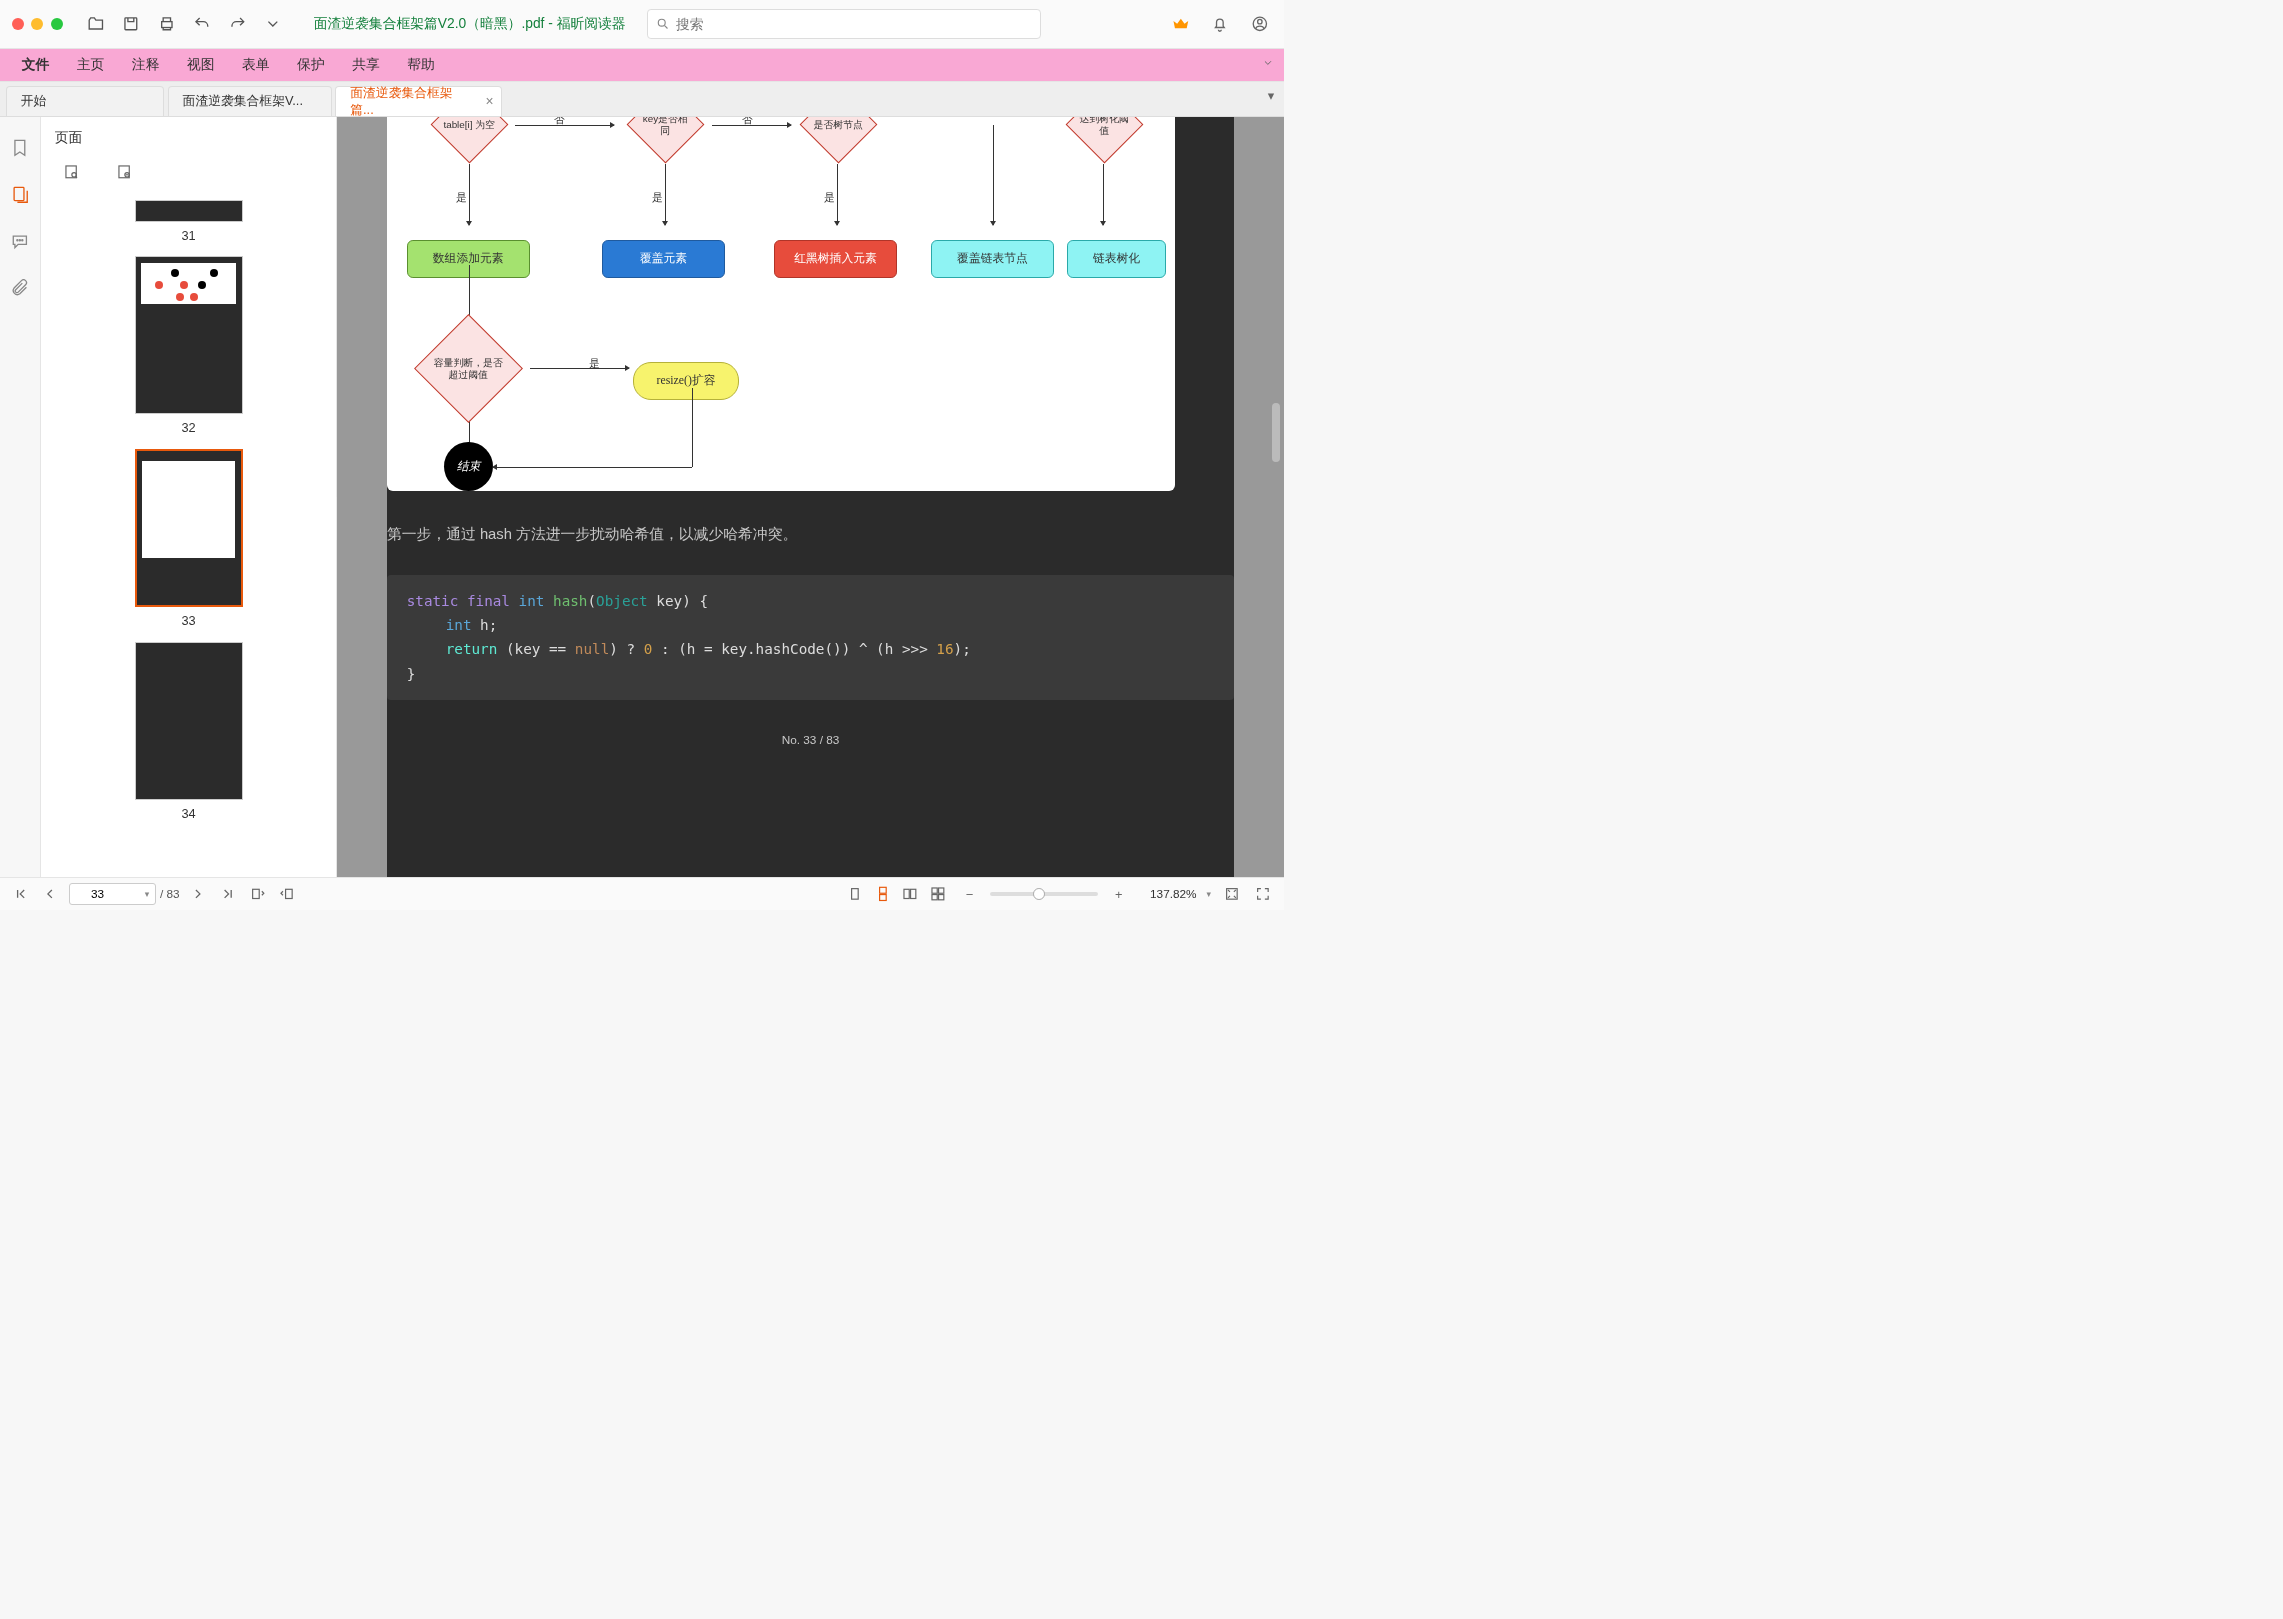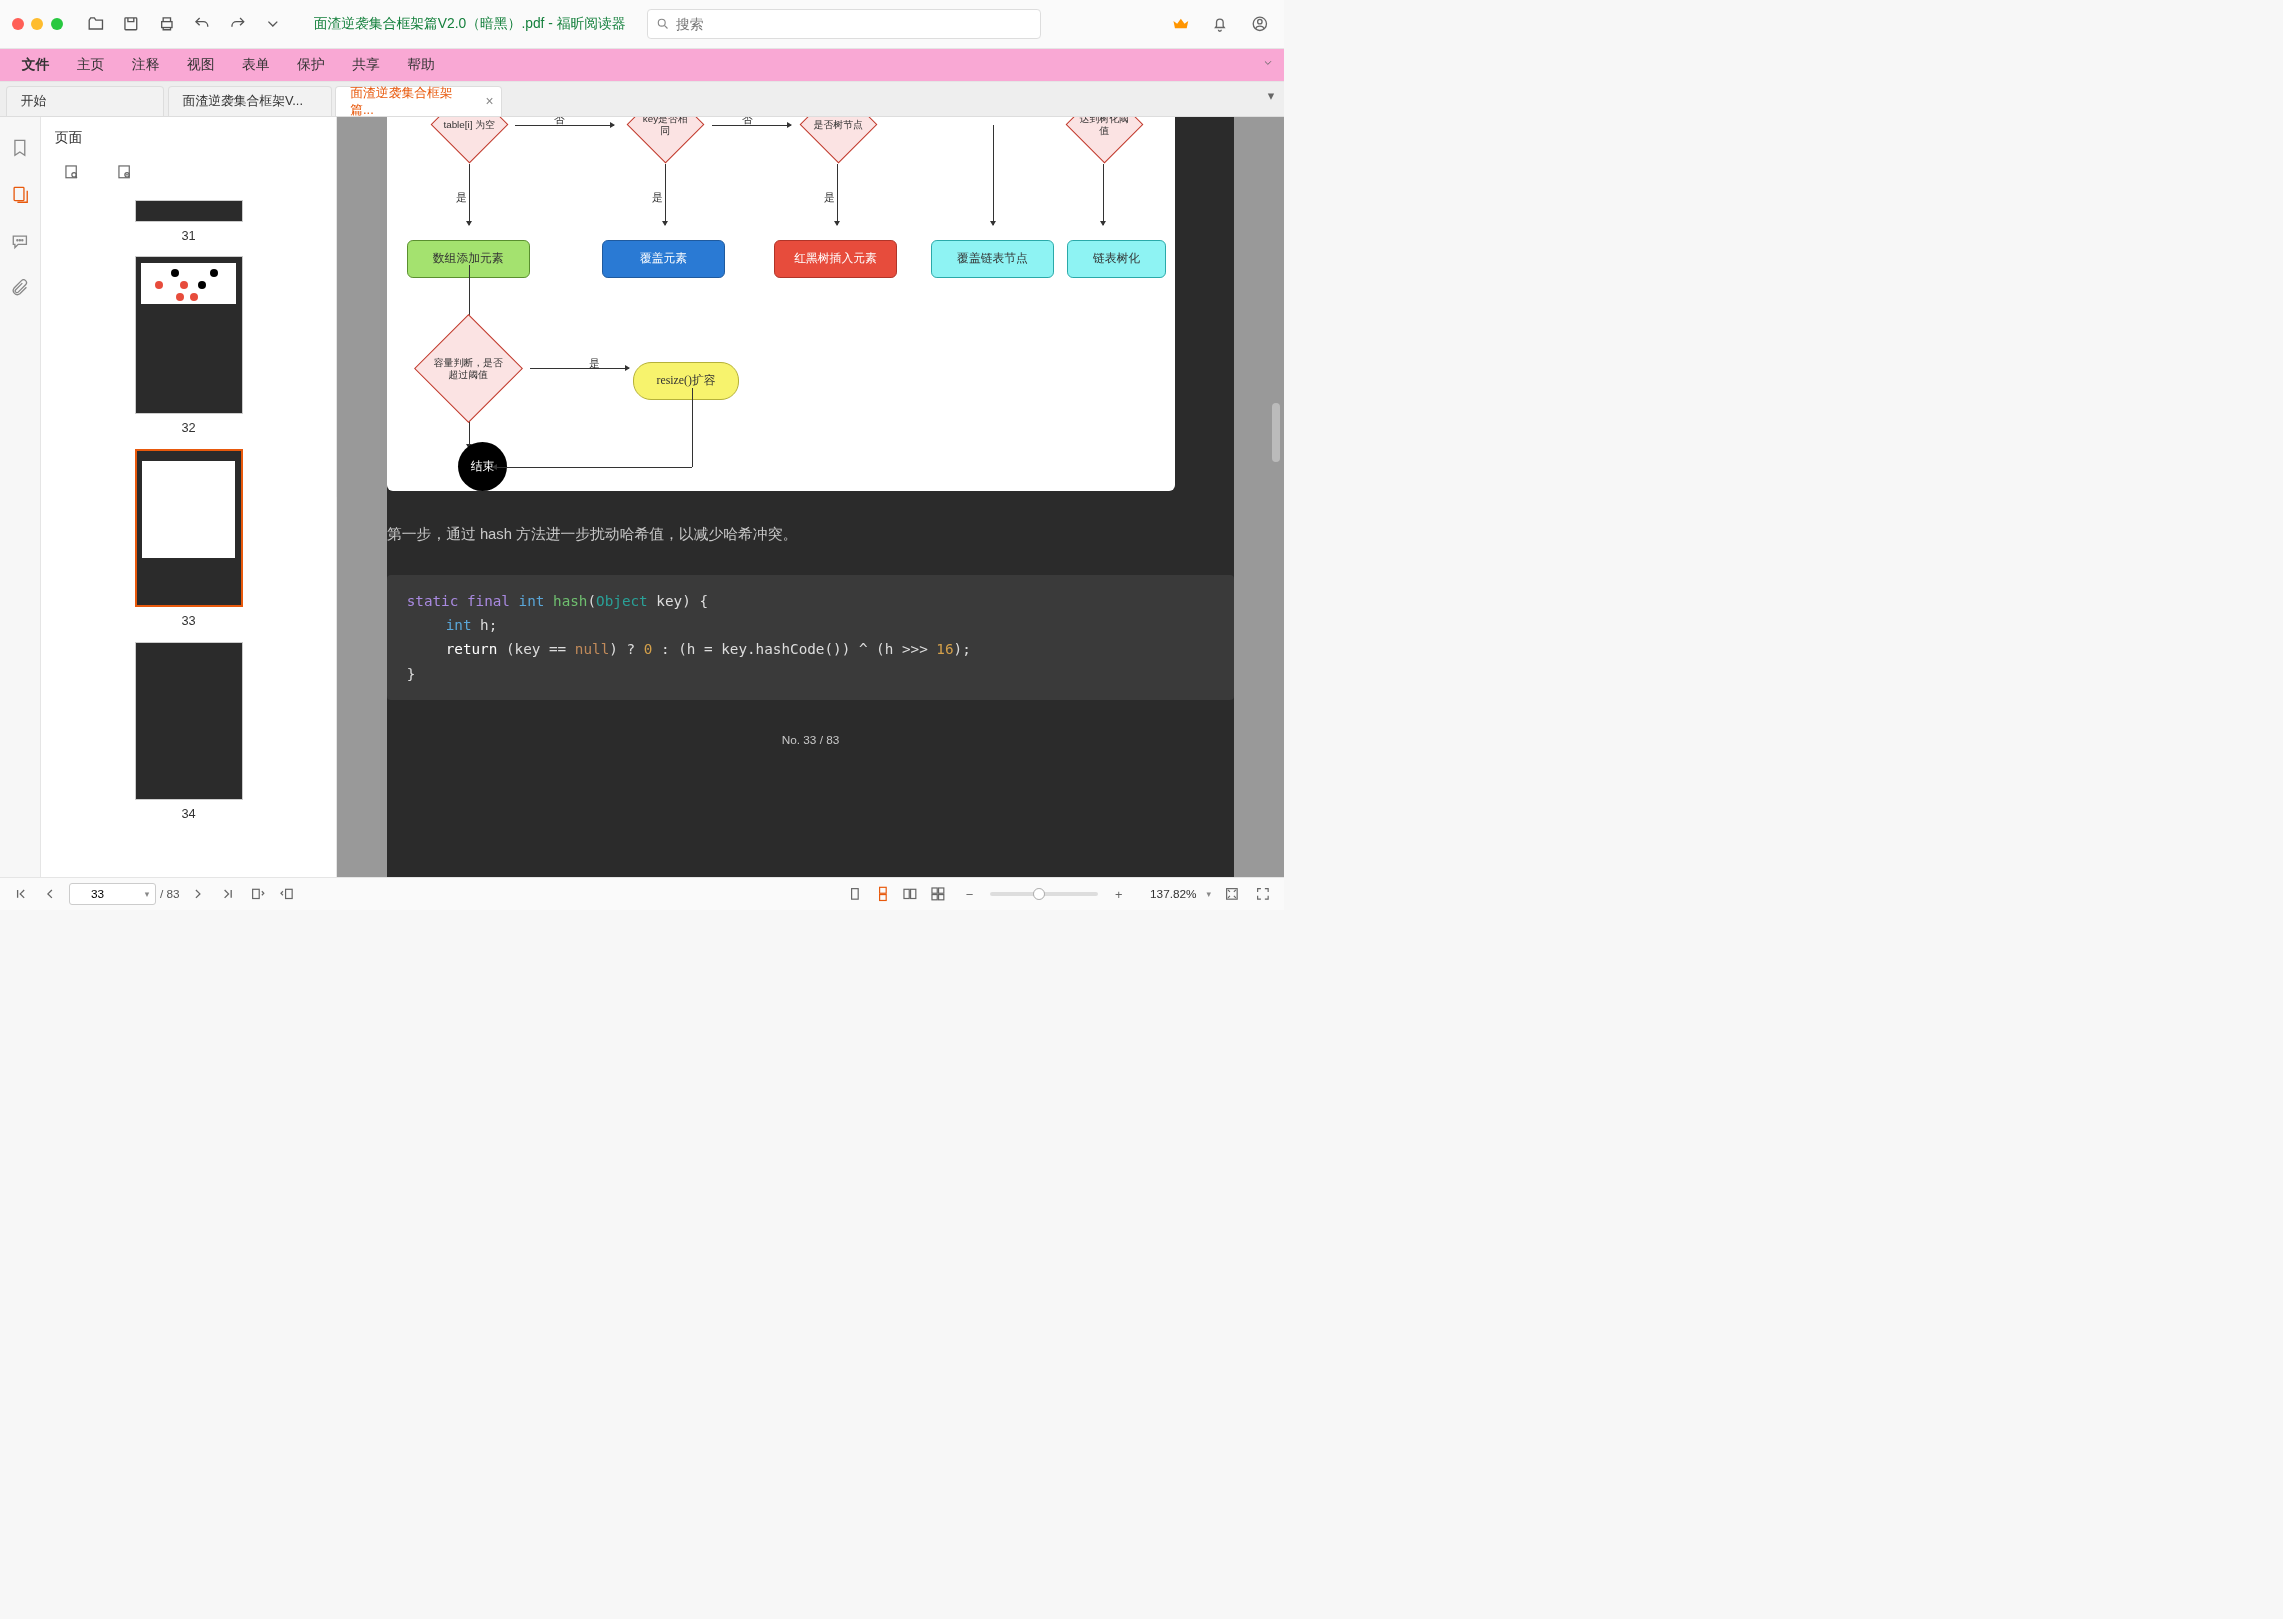--- a/index.html
+++ b/index.html
@@ -89,21 +89,21 @@
   .doc-text { color: #c8c8c8; font-size: 14.8px; line-height: 1.8; padding: 23.6px 0 0 0; }
 
   
   .code-block { background: #3a3a3a; border-radius: 3.9px; margin-top: 27.6px; padding: 13.8px 19.7px; font-family: "Consolas", "Menlo", monospace; font-size: 14.3px; line-height: 1.7; color: #ddd; }
   .kw-sf { color: #a98ae0; }
   .kw-type { color: #5aa6d8; }
   .kw-fn { color: #6fbf6f; }
   .kw-cls { color: #2aa198; }
   .kw-null { color: #c08a5a; }
   .kw-num { color: #d4a04a; }
-  .kw-ret { color: #ffffff; text-align: right; }
+  .kw-ret { color: #5eead4; text-align: right; }
 
   
   .pgnum { text-align: center; color: #c8c8c8; font-size: 11.8px; margin-top: 33px; }
 
   
   .statusbar { height: 33px; display: flex; align-items: center; padding: 0 9.9px; background: #fafafa; border-top: 1px solid #e5e5e5; gap: 7.9px; }
   .sb-left { display: flex; align-items: center; gap: 7.9px; }
   .sb-btn { width: 21.7px; height: 21.7px; display: flex; align-items: center; justify-content: center; color: #666; cursor: pointer; }
   .sb-btn svg { width: 15.8px; height: 15.8px; }
   .page-input-wrap { display: flex; align-items: center; gap: 3.9px; }
@@ -345,21 +345,21 @@
 
         <div class="fc-diamond" style="left:43px; top:213px; width:77px; height:77px;">
             <span><span>容量判断，是否</span><br><span>超过阈值</span></span>
           </div>
 
         <div class="fc-arrow-h" style="left:143px; top:251px; width:99px;"></div>
         <div class="fc-label" style="left:202px; top:240px;">是</div>
         <div class="fc-box fc-yellow" style="left:246px; top:232px; width:106px; font-family:Liberation Serif, serif;border-radius:18px;">resize()扩容</div>
 
         <div class="fc-arrow-v" style="left:82px; top:305px; height:25.6px;"></div>
-        <div class="fc-circle" style="left:71px; top:325px;">结束</div>
+        <div class="fc-circle" style="left:57px; top:325px;font-style:italic;">结束</div>
 
         <div class="fc-line-v" style="left:305px; top:271px; height:79px;"></div>
         <div class="fc-arrow-left" style="left:106px; top:350px; width:199px;"></div>
       </div>
 
       <div class="doc-text" style="padding-top:29.6px;">第一步，通过 hash 方法进一步扰动哈希值，以减少哈希冲突。</div>
 
       <div class="code-block">
         <div>
           <span class="kw-sf">static final</span>

